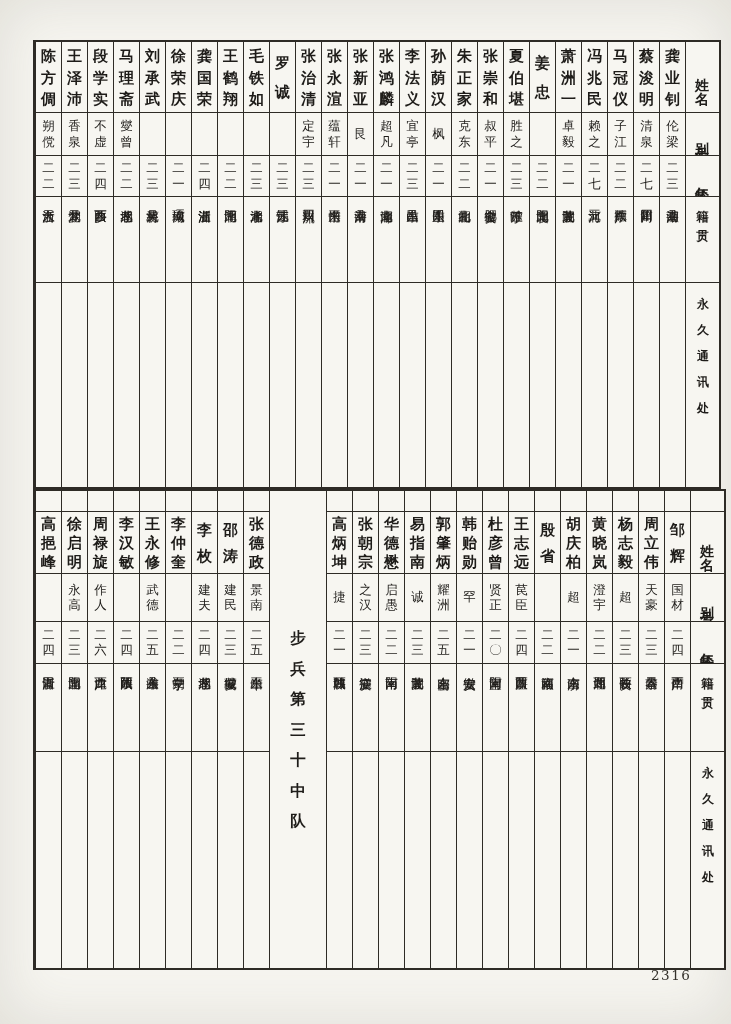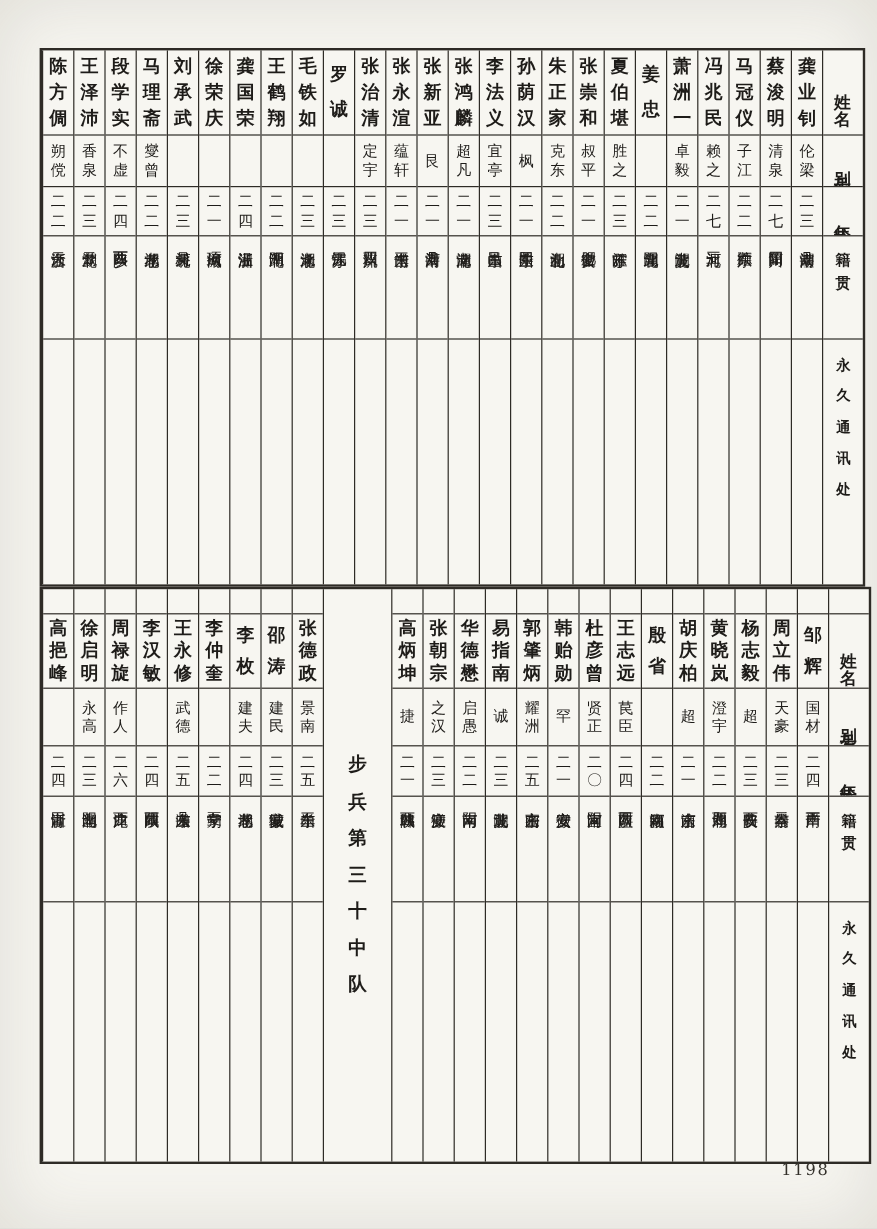--- a/index.html
+++ b/index.html
@@ -1071,14 +1071,14 @@
         </div>
         <div class="cell c-native" style="height: 88px;">
           <div class="vt">浙江青田</div>
         </div>
         <div class="cell c-addr" style="height: 212px;">
           <div class="vt one"></div>
         </div>
       </div>
     </div>
 
-  <div class="page-number">1198</div>
+  <div class="page-number">2316</div>
 </div>
 
 </body></html>

